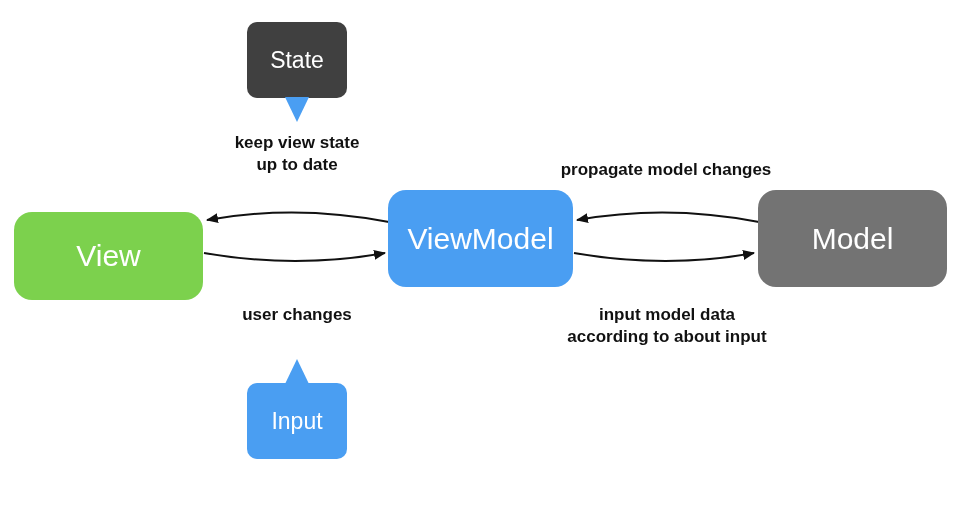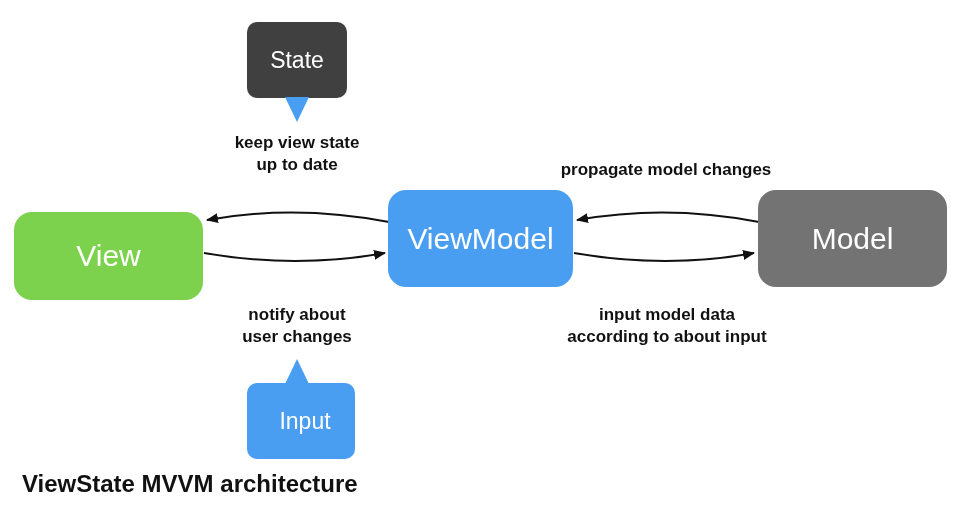--- a/index.html
+++ b/index.html
@@ -41,21 +41,21 @@
     height: 76px;
     border-radius: 10px;
     display: flex;
     align-items: center;
     justify-content: center;
     color: #ffffff;
     font-size: 23px;
     font-weight: 400;
   }
   .callout-state { left: 247px; top: 22px; }
-  .callout-input { left: 247px; top: 383px; padding-left: 8px; }
+  .callout-input { left: 247px; top: 383px; }
   .tail {
     position: absolute;
     width: 0;
     height: 0;
     border-left: 12px solid transparent;
     border-right: 12px solid transparent;
   }
   .tail-state { left: 285px; top: 97px;  border-top: 25px solid #4A9EF2; }
   .tail-input { left: 285px; top: 359px; border-bottom: 25px solid #4A9EF2; }
   .edge-label {
@@ -122,24 +122,22 @@
   <div class="edge-label lbl-keep">
     <span>keep view state</span>
     <span>up to date</span>
   </div>
 
   <div class="edge-label lbl-propagate">
     <span>propagate model changes</span>
   </div>
 
   <div class="edge-label lbl-notify">
-    <span>notify about</span>
     <span>user changes</span>
   </div>
 
   <div class="edge-label lbl-change">
     <span>input model data</span>
     <span>according to about input</span>
   </div>
 
-  <div class="diagram-title">ViewState MVVM architecture</div>
 
 </div>
 
 </body></html>

